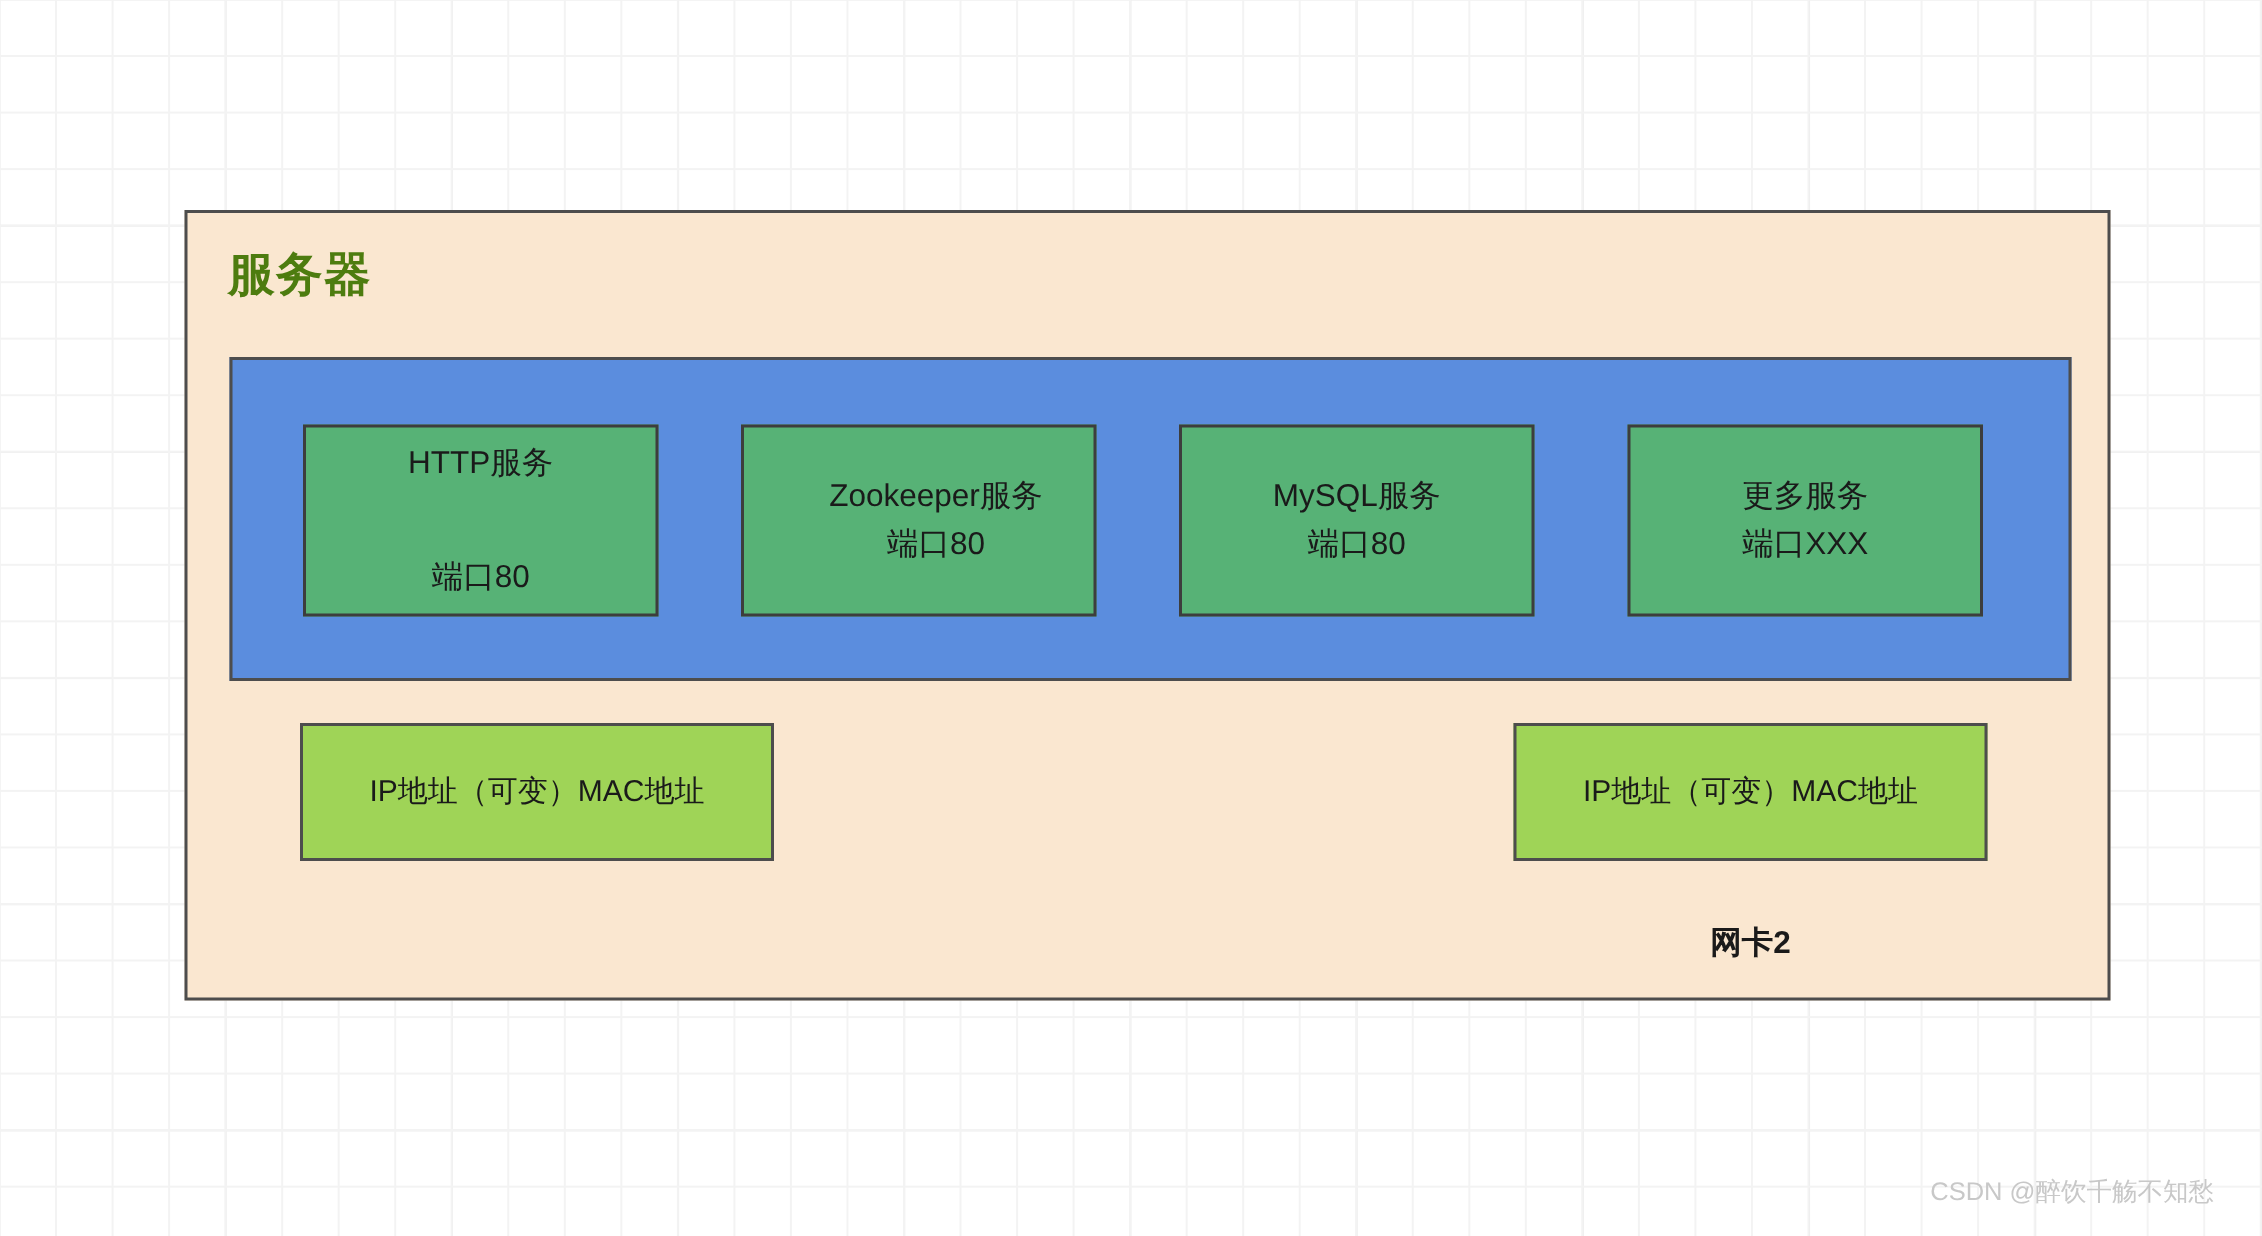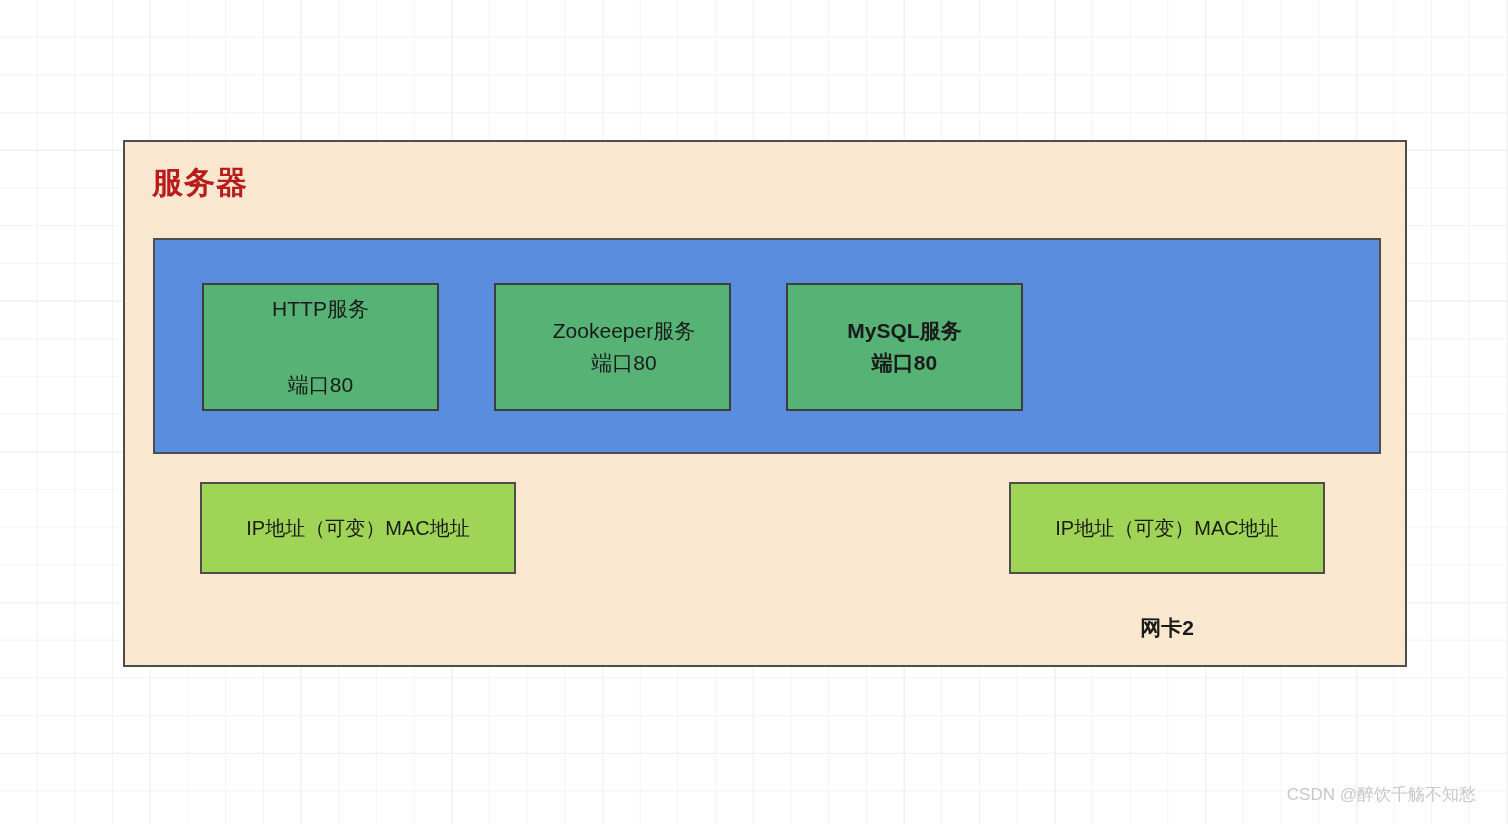--- a/index.html
+++ b/index.html
@@ -44,21 +44,21 @@
     border: 2px solid #4d4d4d;
     box-sizing: border-box;
   }
 
   .server-title {
     position: absolute;
     left: 27px;
     top: 20px;
     font-size: 31px;
     font-weight: bold;
-    color: #b91c1c;
+    color: #4d7c0f;
     letter-spacing: 1px;
     white-space: nowrap;
   }
 
   
   .services-band {
     position: absolute;
     left: 28px;
     top: 96px;
     width: 1228px;
@@ -81,21 +81,21 @@
     align-items: center;
     justify-content: center;
     color: #1a1a1a;
     font-size: 21px;
     line-height: 1.52;
   }
   .service-box .line { white-space: nowrap; }
 
   .service-box.s0 { left: 47px; gap: 44px; }
   .service-box.s1 { left: 339px; padding-left: 23px; }
-  .service-box.s2 { left: 631px; font-weight: bold; }
+  .service-box.s2 { left: 631px; }
   .service-box.s3 { left: 930px; }
 
   
   .nic-box {
     position: absolute;
     top: 340px;
     width: 316px;
     height: 92px;
     background: #9fd457;
     border: 2px solid #4d4d4d;
@@ -156,20 +156,24 @@
       <div class="service-box s1">
         <span class="line">Zookeeper服务</span>
         <span class="line">端口80</span>
       </div>
 
       <div class="service-box s2">
         <span class="line">MySQL服务</span>
         <span class="line">端口80</span>
       </div>
 
+      <div class="service-box s3">
+        <span class="line">更多服务</span>
+        <span class="line">端口XXX</span>
+      </div>
 
     </div>
 
     <div class="nic-box n0">
       <span class="line">IP地址（可变）</span>
       <span class="line">MAC地址</span>
     </div>
 
     <div class="nic-box n1">
       <span class="line">IP地址（可变）</span>

